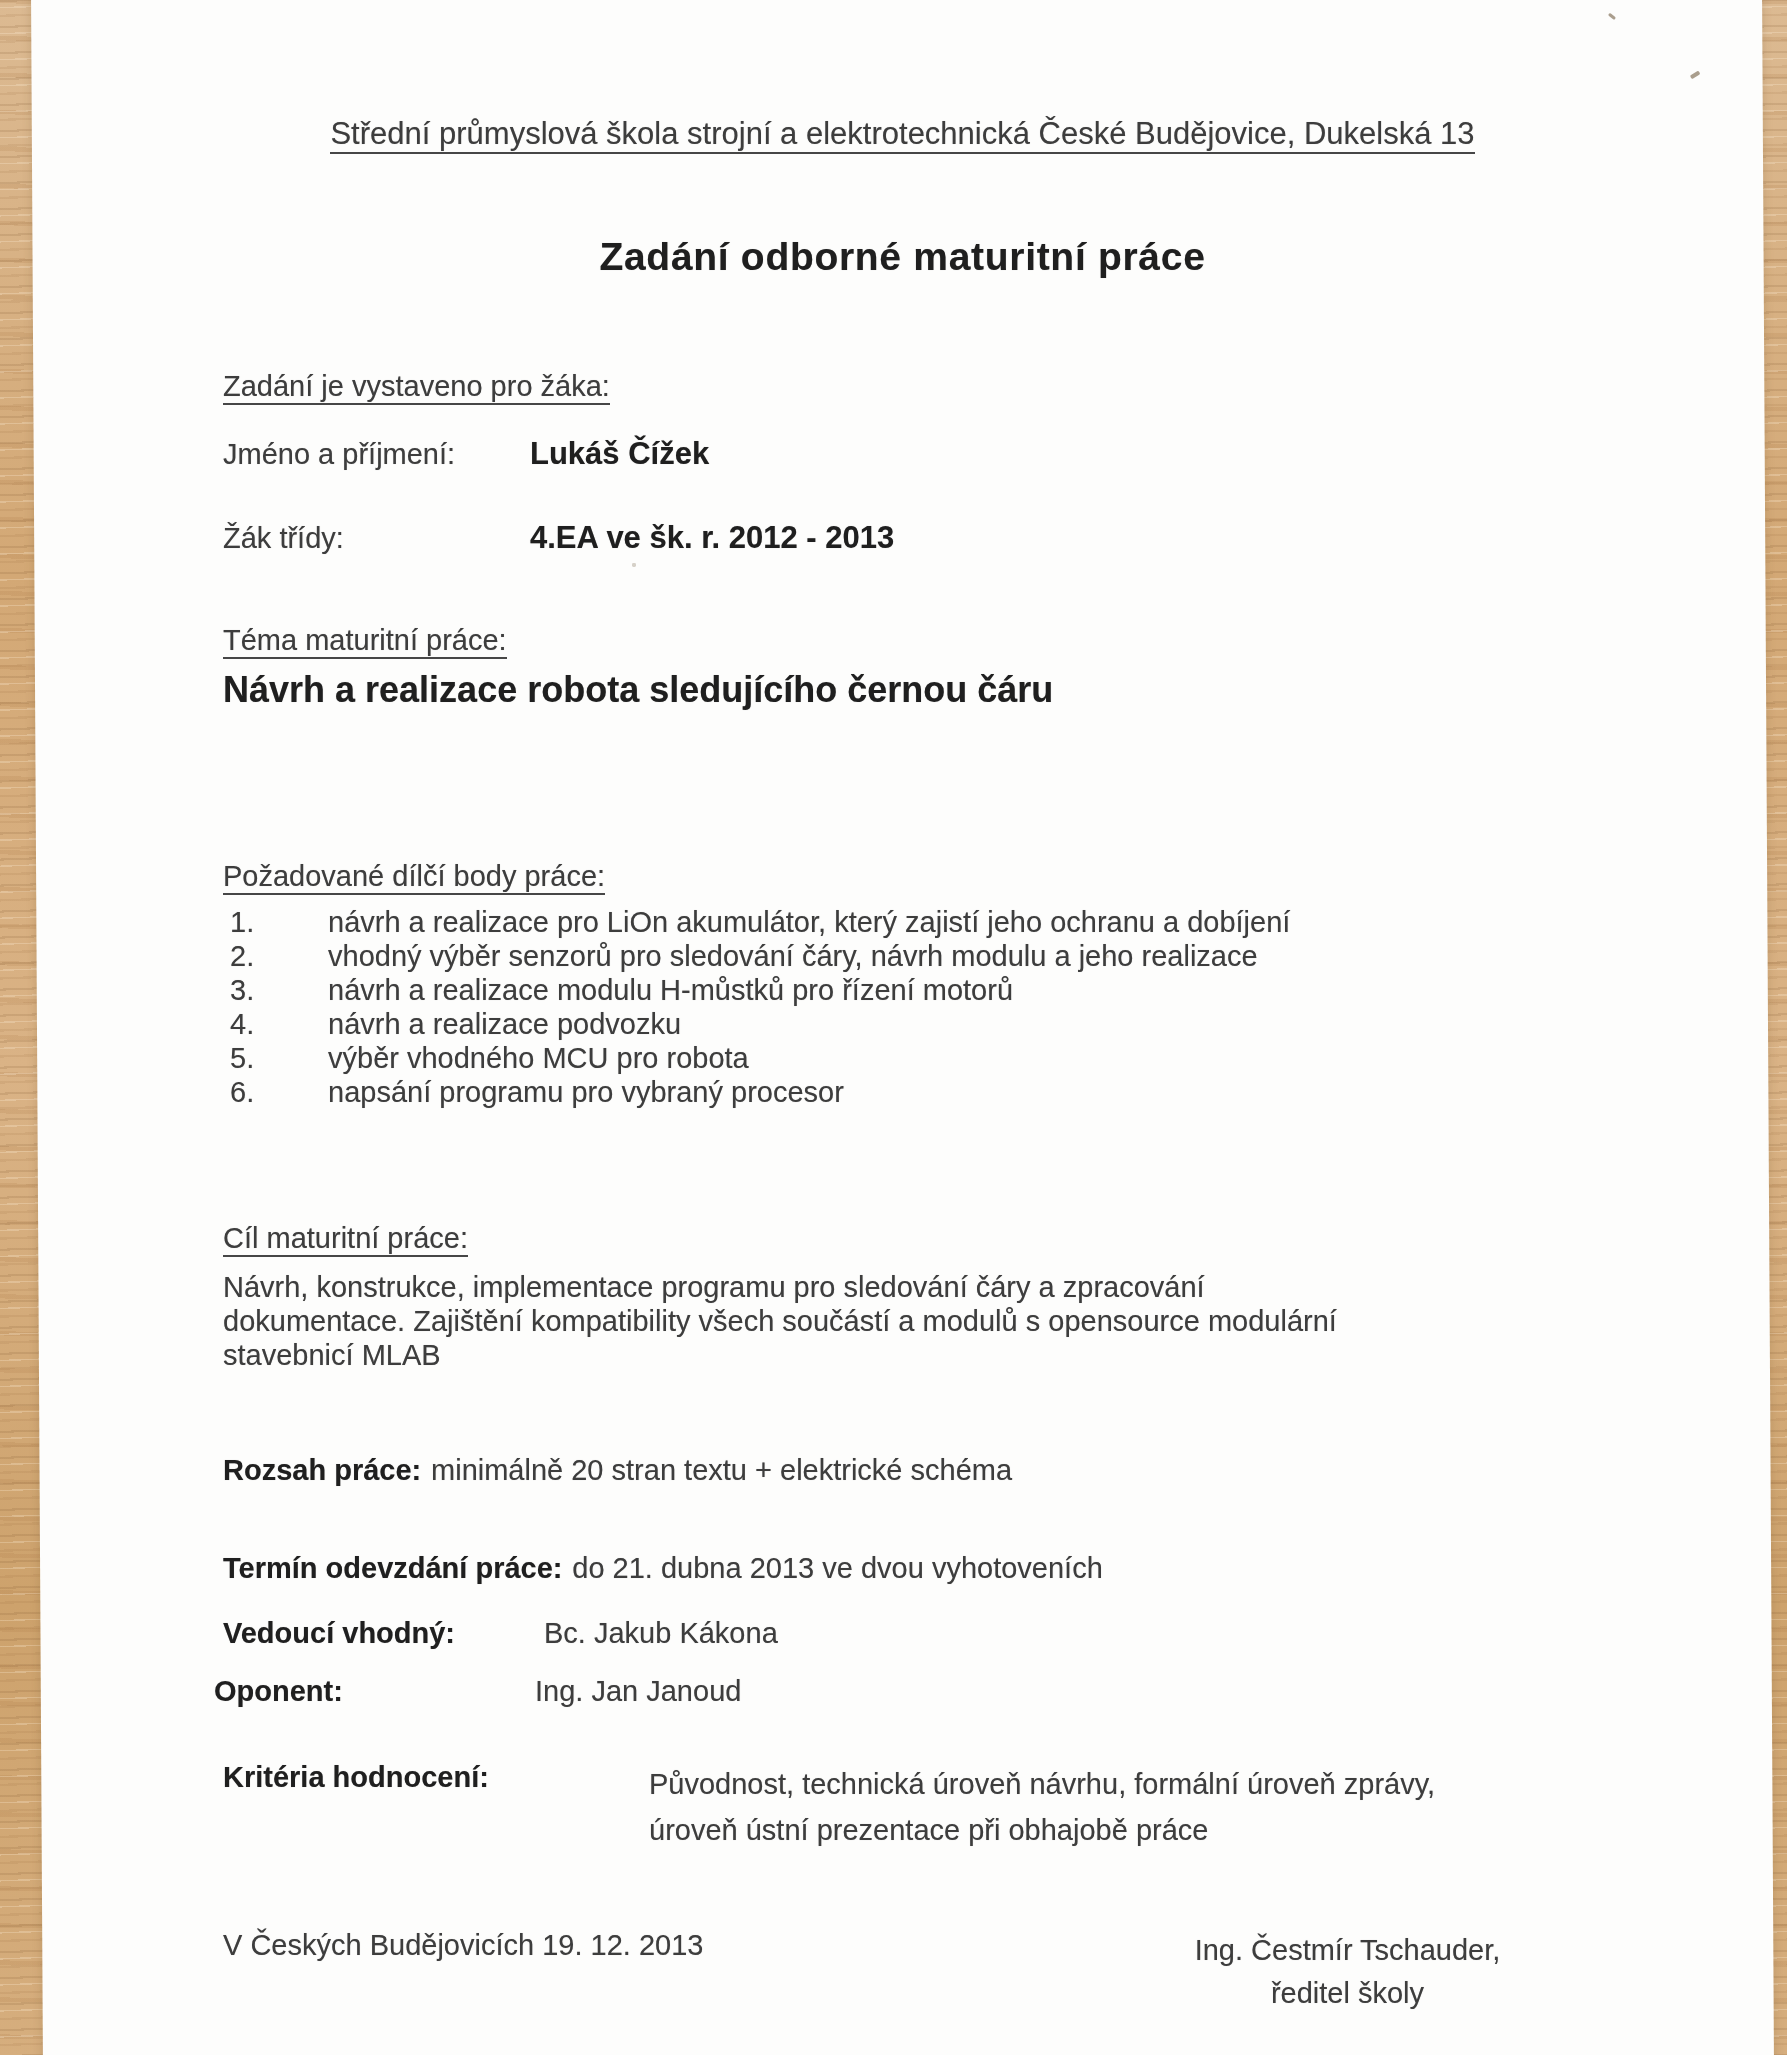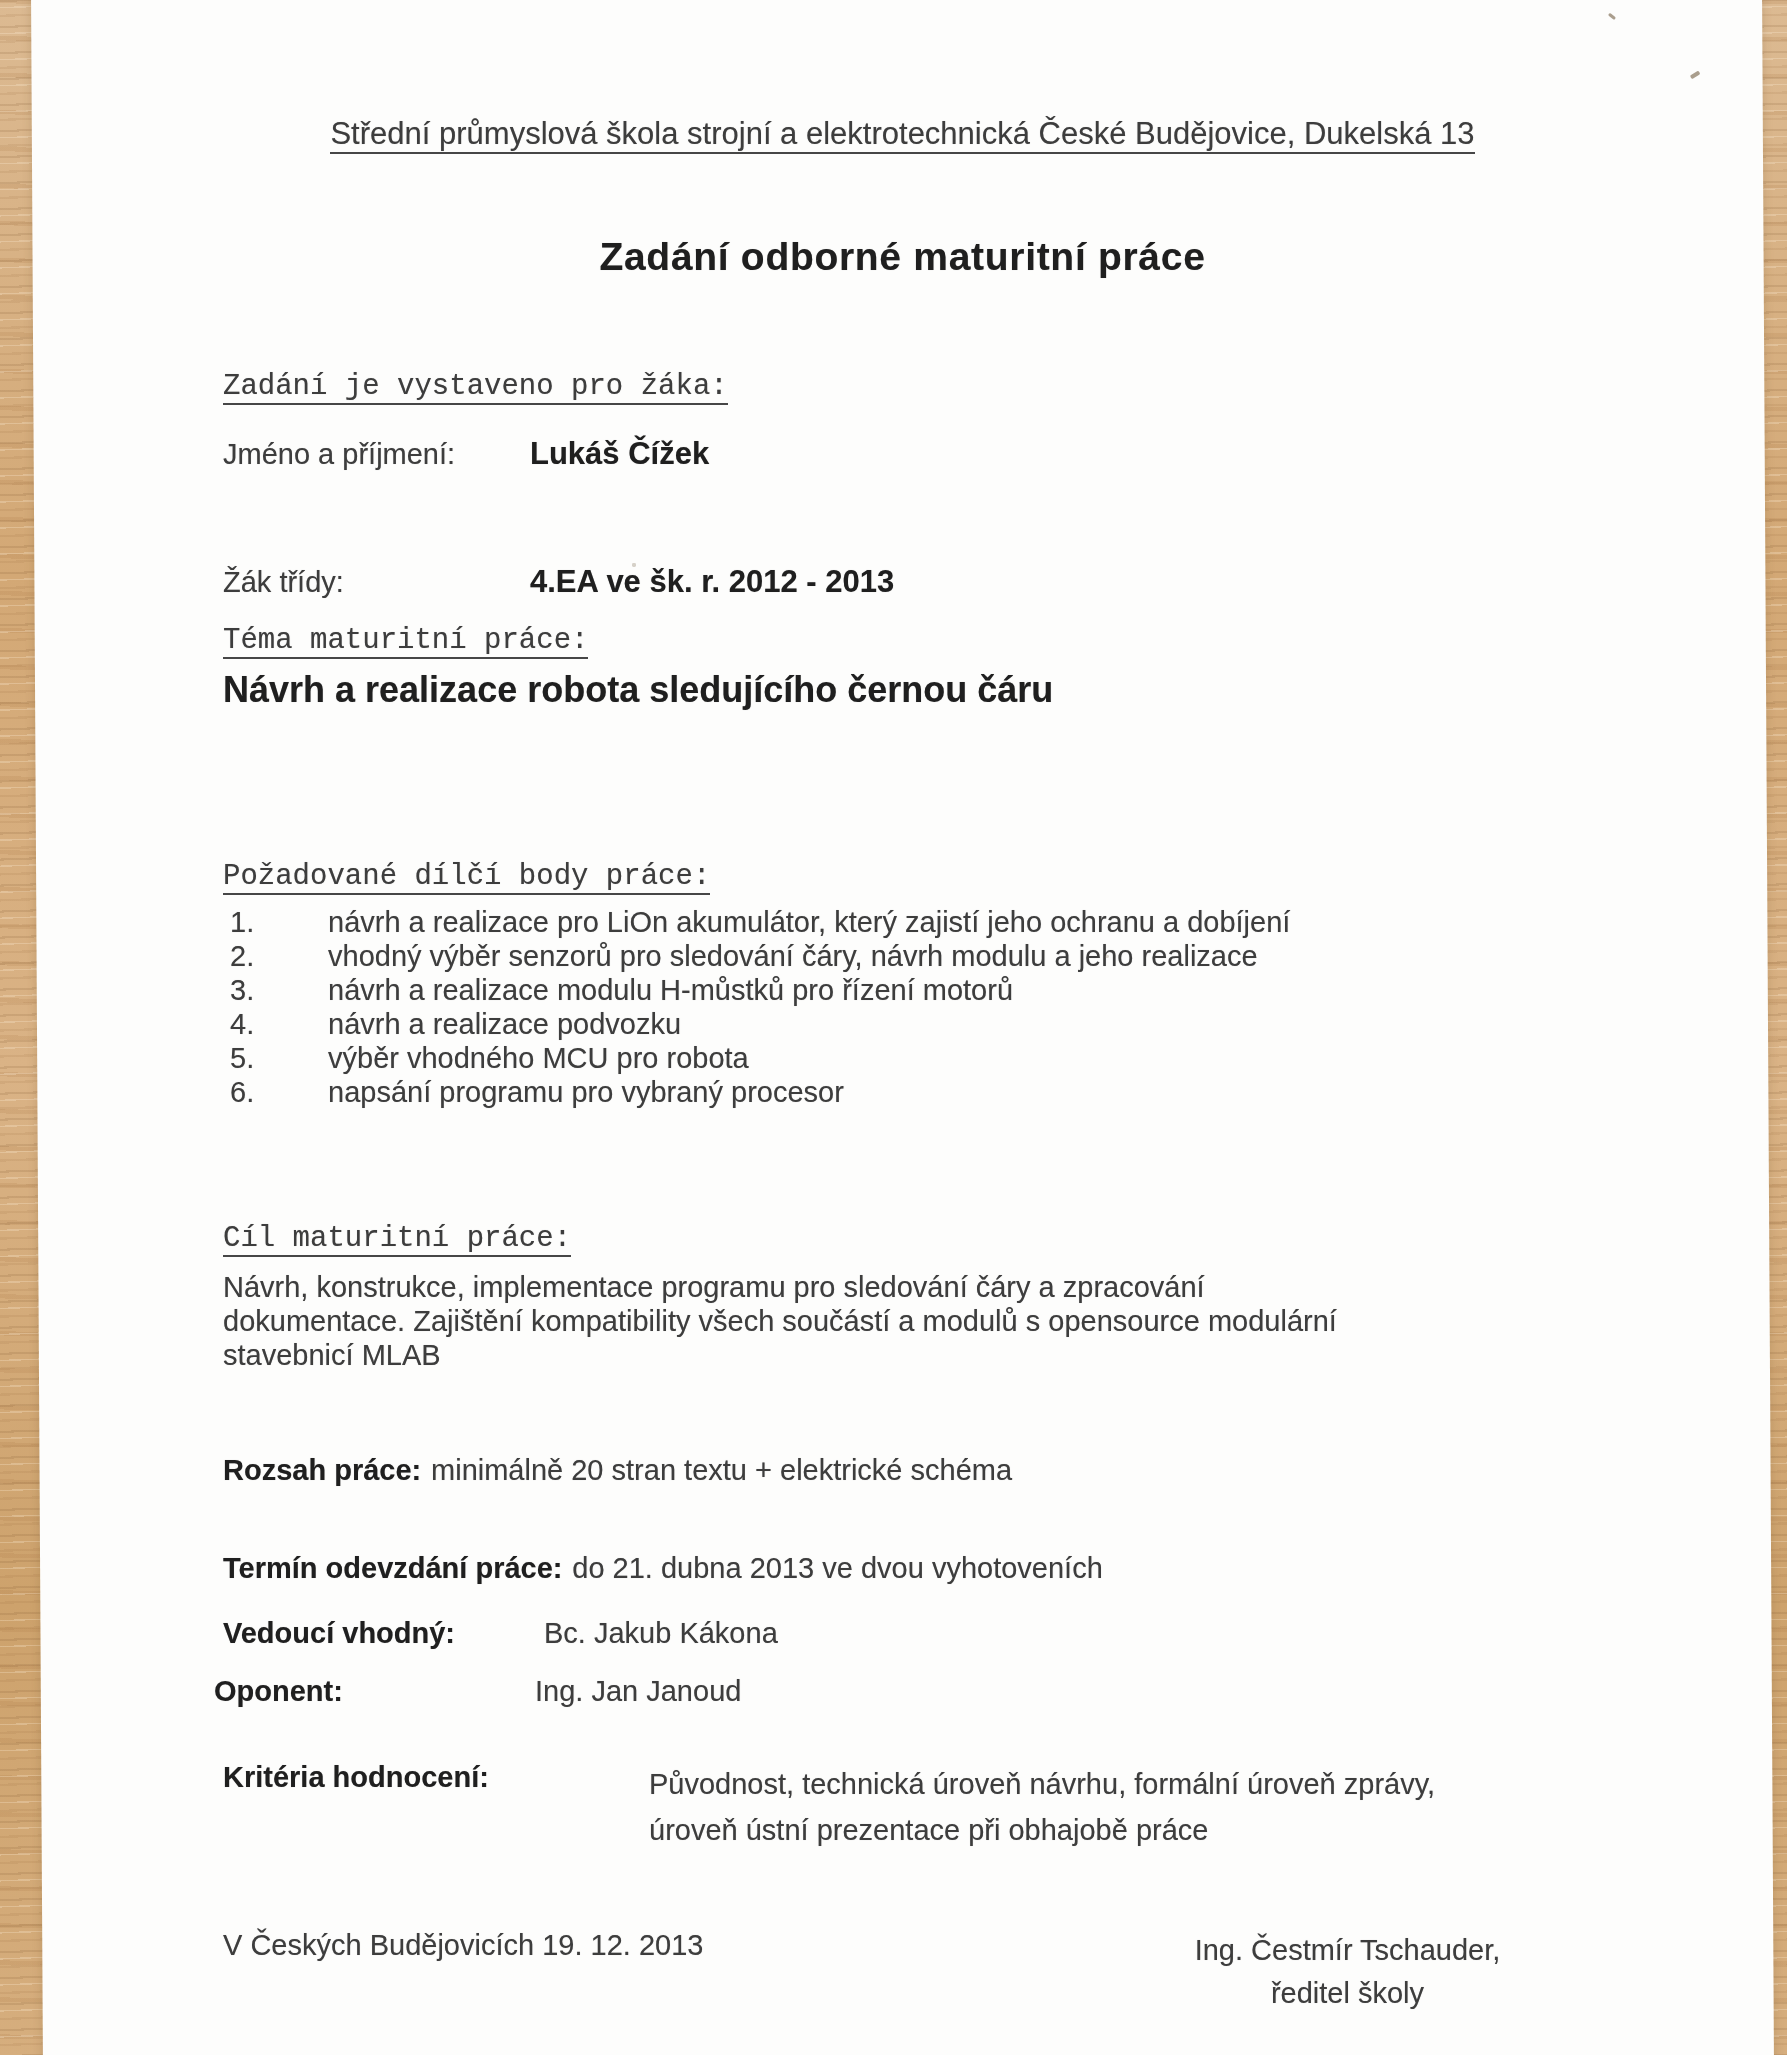--- a/index.html
+++ b/index.html
@@ -43,28 +43,28 @@
   .underlined {
     display: inline-block;
     border-bottom: 2.8px solid #474747;
     padding-bottom: 0;
   }
   .center-line { left: 37px; width: 1731px; text-align: center; }
 
   .school-header { top: 116px; font-size: 31px; }
   .doc-title { top: 235px; font-size: 39px; letter-spacing: 0.7px; }
 
-  .sec-heading { font-size: 29px; font-family: Liberation Mono, monospace; }
+  .sec-heading { font-size: 29px; }
   .student-heading { left: 223px; top: 370px; }
 
   .kv-row { font-size: 29px; white-space: nowrap; }
   .kv-row .lbl { display: inline-block; }
   .student-row-1 { left: 223px; top: 436px; }
   .student-row-2 { left: 223px; top: 478px; }
-  .student-row-3 { left: 223px; top: 520px; margin-top: 44px; }
+  .student-row-3 { left: 223px; top: 520px; }
   .student-row .lbl { width: 307px; font-weight: normal; }
   .student-row .val { font-size: 31px; }
 
   .topic-heading { left: 223px; top: 624px; }
   .topic-title { left: 223px; top: 669px; font-size: 36px; white-space: nowrap; }
 
   .points-heading { left: 223px; top: 860px; }
   .points-list { left: 230px; top: 905px; font-size: 29px; line-height: 34px; }
   .point-item { display: flex; }
   .point-num { width: 98px; flex: 0 0 98px; }

